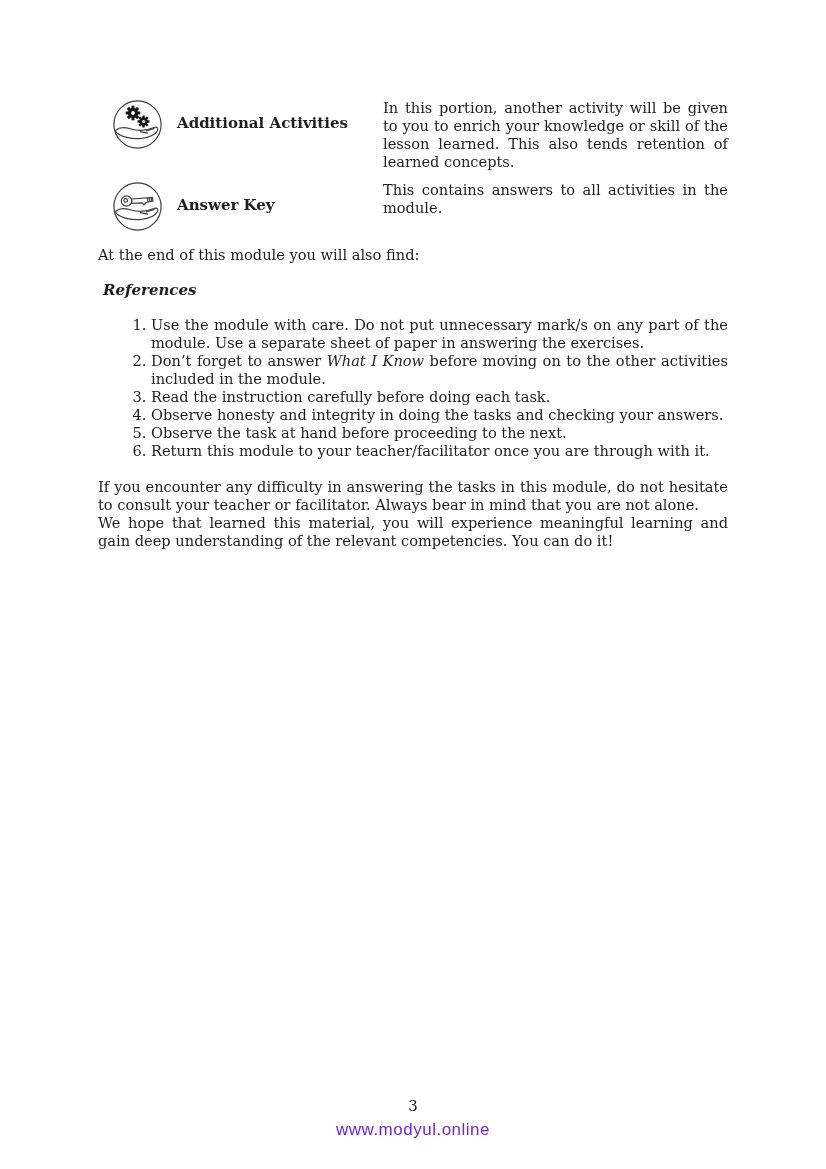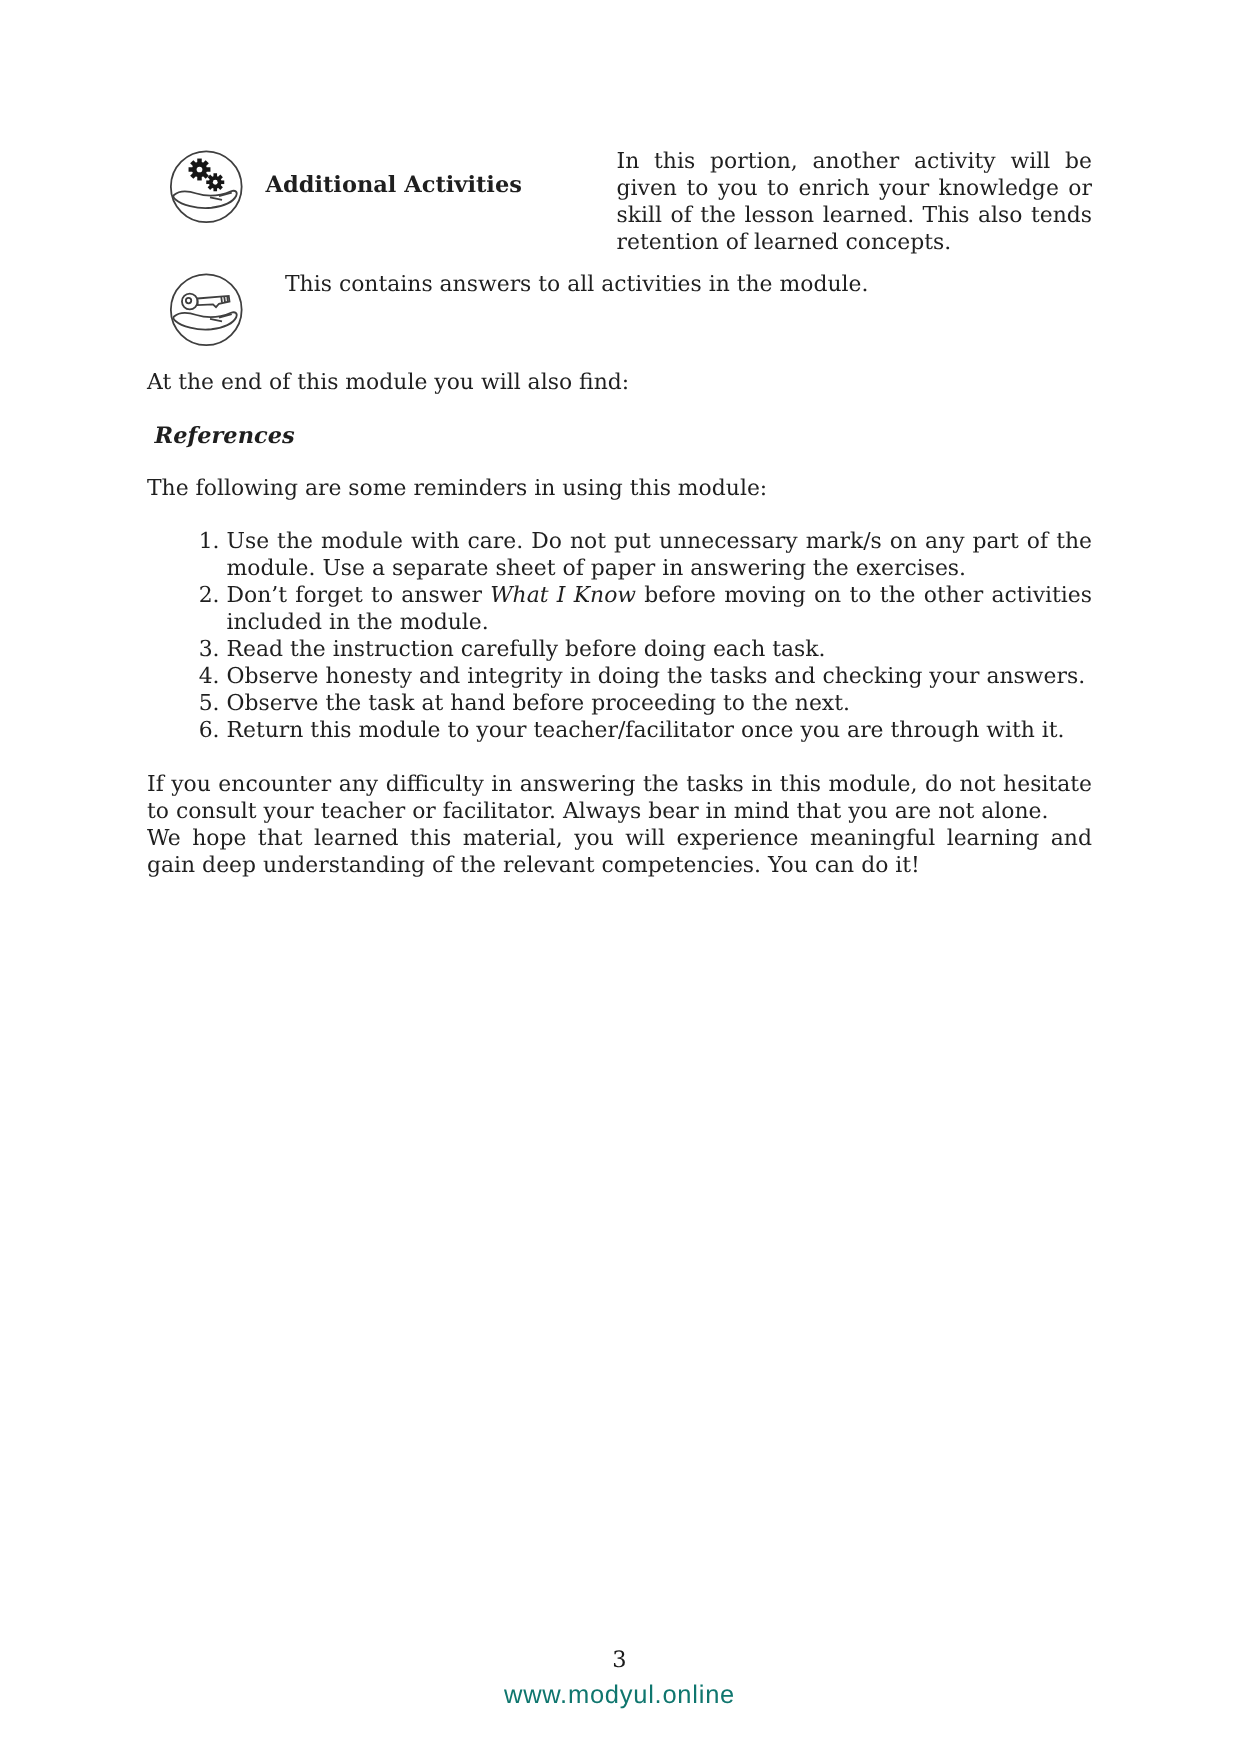--- a/index.html
+++ b/index.html
@@ -26,21 +26,21 @@
   .icon-cell { flex: none; width: 64px; padding-left: 15px; padding-top: 1px; }
   .icon-cell svg { display: block; }
   .label-cell {
     flex: none;
     width: 221px;
     padding-left: 15px;
     padding-top: 15px;
     font-weight: bold;
     font-size: 15px;
   }
-  .desc-cell { flex: 1; text-align: justify; margin-left: 28px; }
+  .desc-cell { flex: 1; text-align: justify; }
   .full { margin-top: 15px; }
   .ref-row { display: flex; align-items: flex-end; margin-top: 17px; gap: 41px; }
   .ref-label {
     flex: none;
     width: 285px;
     padding-left: 5px;
     font-weight: bold;
     font-style: italic;
     font-size: 15px;
   }
@@ -60,21 +60,21 @@
   }
   .watermark {
     position: absolute;
     top: 1121px;
     left: 0;
     width: 100%;
     text-align: center;
     font-family: "Liberation Sans", sans-serif;
     font-size: 17px;
     letter-spacing: 0.5px;
-    color: #0f766e;
+    color: #6d28d9;
   }
   .ink { stroke: #3f3f3f; stroke-width: 1.2; fill: none; }
 </style>
 </head>
 <body>
 
 <div class="page">
   <div class="content">
 
     <div class="icon-row first">
@@ -132,30 +132,30 @@
           <path class="ink" d="M18.6,17 L39.5,15.3 L40,19 L33,20.5 L31,22.8 L29,20.9 L18.8,21.4 Z"></path>
           <path class="ink" d="M34.5,16 L35,19.8"></path>
           <path class="ink" d="M36.5,15.8 L37,19.4"></path>
           <path class="ink" d="M38.5,15.5 L38.9,19.1"></path>
 
           <path class="ink" d="M3,29 C7,25.5 12,26 18,28 C26,30.5 34,29.5 41,26.5 C44,25.5 45.5,27 44.5,29.5 C42.5,33.5 36,36.5 28,37.5 C18,38.5 8,35.5 4,32 C2.6,30.9 2.2,29.7 3,29 Z"></path>
           <path class="ink" d="M33,29.8 L41.5,27.4"></path>
           <path class="ink" d="M27,30.6 L35,32.2"></path>
         </svg>
       </div>
+      <div class="label-cell">Answer Key</div>
       <div class="desc-cell">This contains answers to all activities in the module.</div>
     </div>
 
     <p class="full">At the end of this module you will also find:</p>
 
     <div class="ref-row">
       <div class="ref-label">References</div>
     </div>
 
-    <p class="reminders-intro">The following are some reminders in using this module:</p>
 
     <ol class="reminders">
       <li><span>Use the module with care. Do not put unnecessary mark/s on any part of the module. Use a separate sheet of paper in answering the exercises.</span><i></i><span></span></li>
       <li><span>Don’t forget to answer </span><i>What I Know</i><span> before moving on to the other activities included in the module.</span></li>
       <li><span>Read the instruction carefully before doing each task.</span><i></i><span></span></li>
       <li><span>Observe honesty and integrity in doing the tasks and checking your answers.</span><i></i><span></span></li>
       <li><span>Observe the task at hand before proceeding to the next.</span><i></i><span></span></li>
       <li><span>Return this module to your teacher/facilitator once you are through with it.</span><i></i><span></span></li>
     </ol>
 

